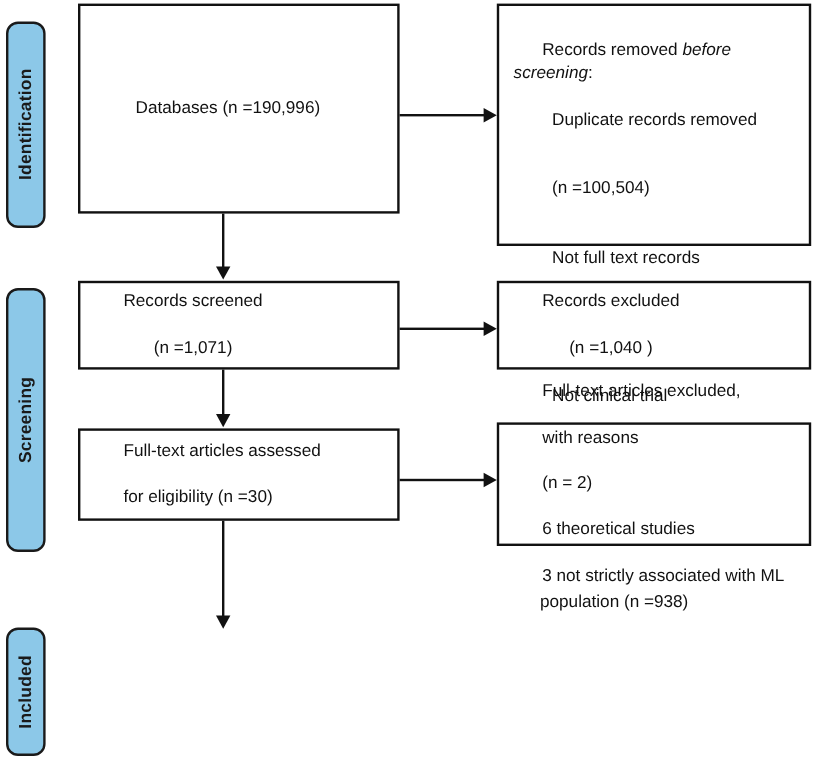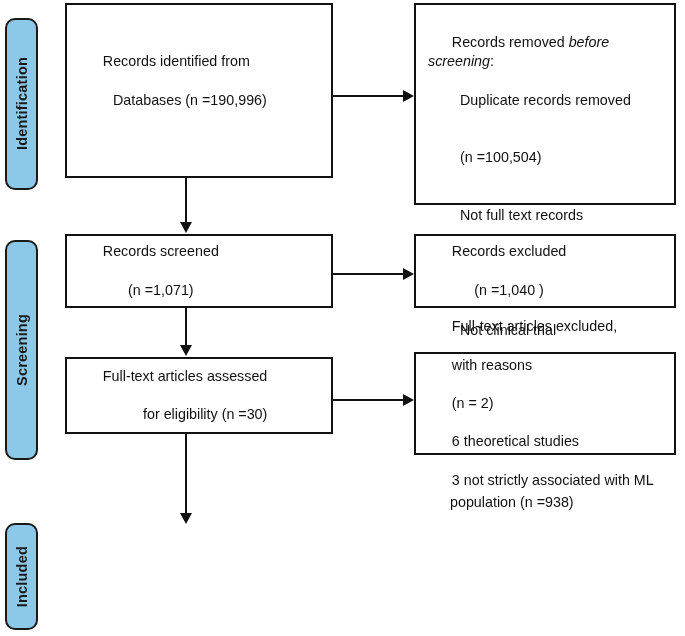--- a/index.html
+++ b/index.html
@@ -103,21 +103,20 @@
   <div class="stage-label" style="top:240px; height:220px;">
     <span class="stage-text">Screening</span>
   </div>
 
   <div class="stage-label" style="top:523px; height:107px;">
     <span class="stage-text">Included</span>
   </div>
 
   <div class="flow-box" style="left:65px; top:3px; width:268px; height:175px;">
     <div class="box-text">
-      <span>Records identified from</span>
       <span class="indent-line">Databases (n =190,996)</span>
     </div>
   </div>
 
   <div class="flow-box top-aligned" style="left:414px; top:3px; width:262px; height:202px;">
     <div class="box-text">
       <span>Records removed </span><span class="ital">before screening</span><span>:</span>
       <span class="sub">Duplicate records removed</span>
       <span class="sub">(n =100,504)</span>
       <span class="sub">Not full text records</span>
@@ -136,21 +135,21 @@
     </div>
   </div>
 
   <div class="flow-box" style="left:414px; top:234px; width:262px; height:74px;text-align:center;">
     <div class="box-text">
       <span>Records excluded</span><br>
       <span>(n =1,040 )</span>
     </div>
   </div>
 
-  <div class="flow-box" style="left:65px; top:357px; width:268px; height:77px;text-align:right;">
+  <div class="flow-box" style="left:65px; top:357px; width:268px; height:77px;">
     <div class="box-text">
       <span>Full-text articles assessed</span><br>
       <span>for eligibility (n =30)</span>
     </div>
   </div>
 
   <div class="flow-box" style="left:414px; top:352px; width:262px; height:103px;">
     <div class="box-text">
       <span>Full-text articles excluded,</span><br>
       <span>with reasons</span><br>

